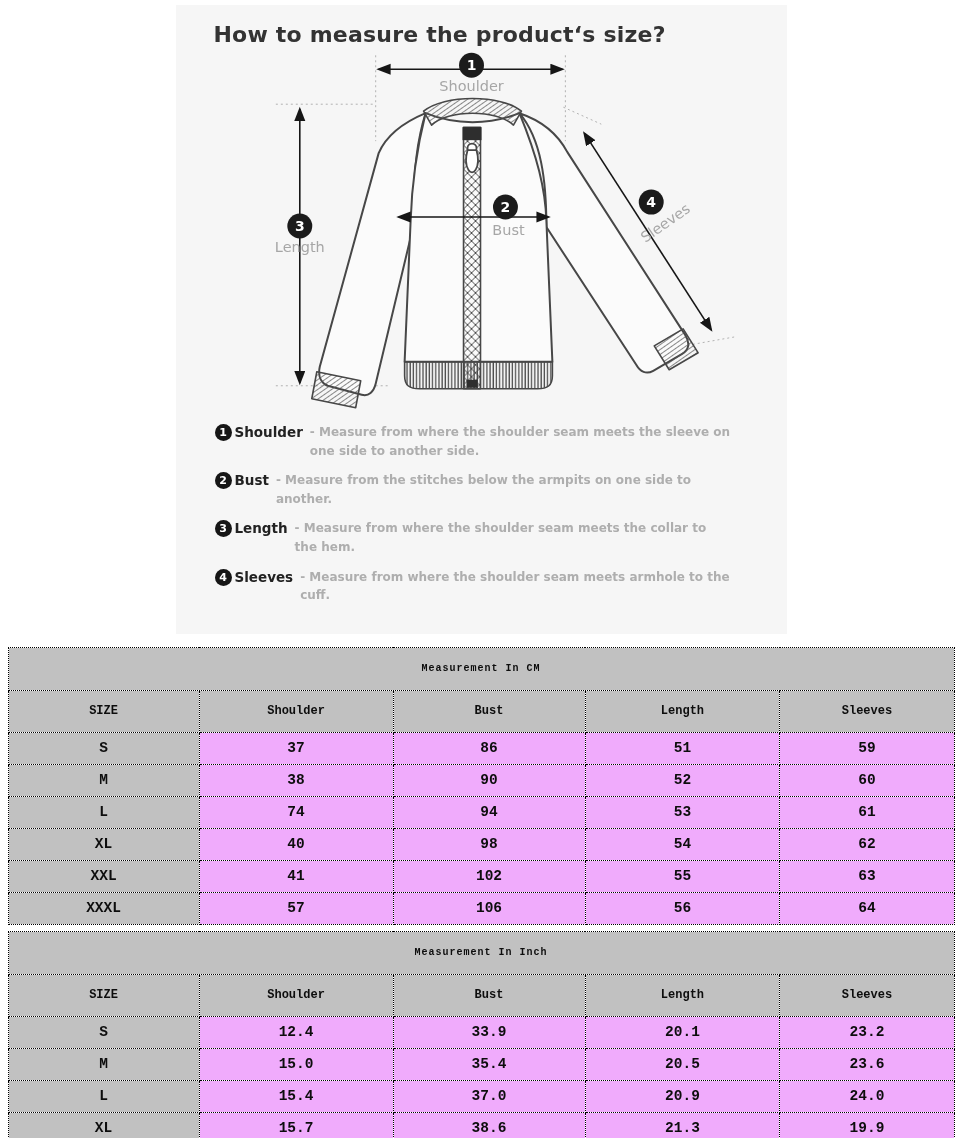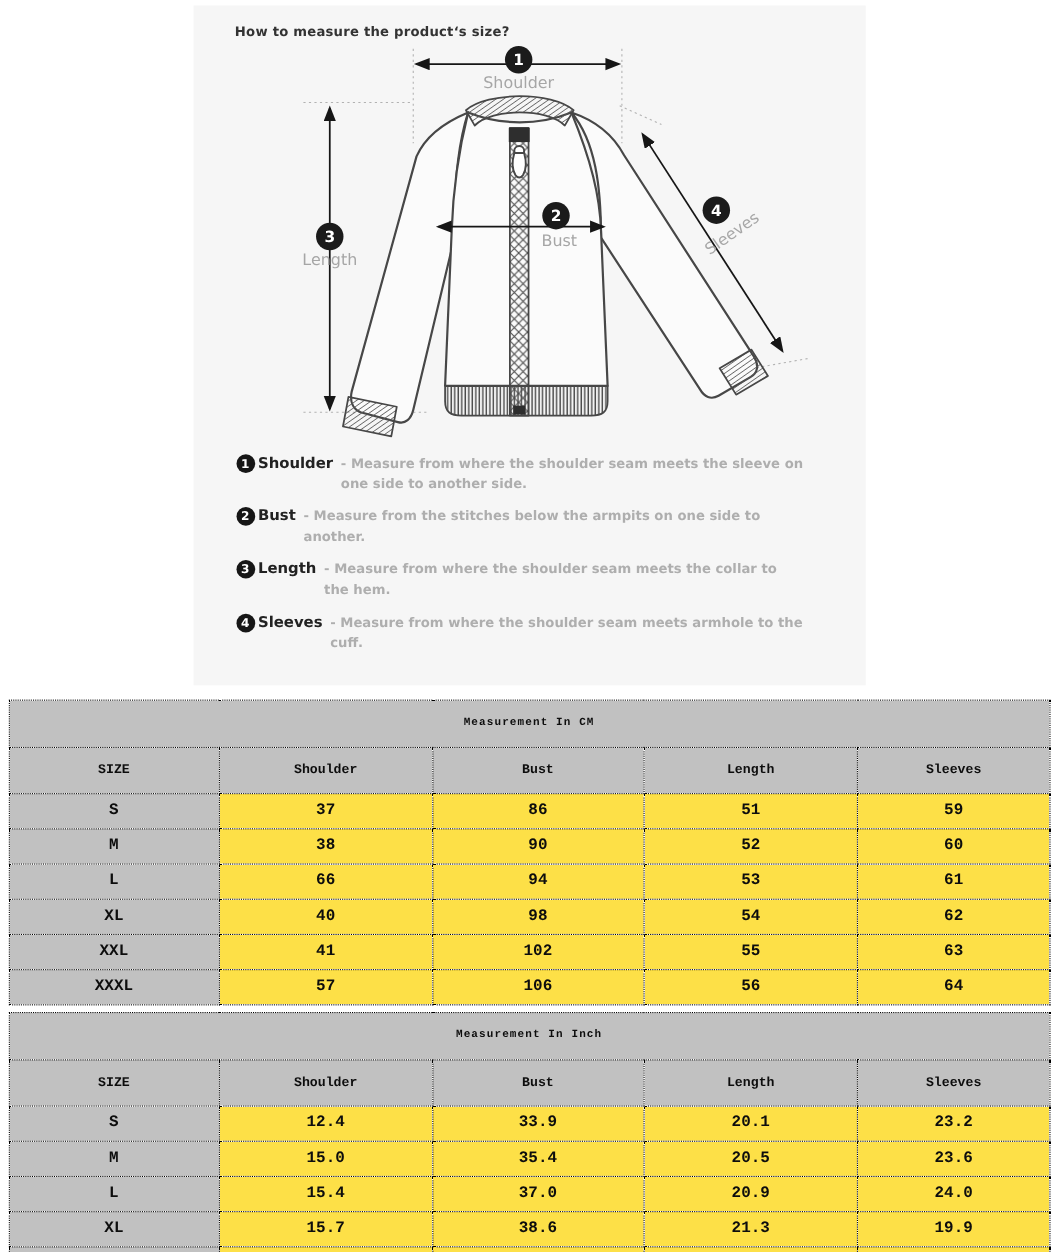--- a/index.html
+++ b/index.html
@@ -5,21 +5,21 @@
   html,body { margin:0; padding:0; }
   body {
     width:962px; background:#ffffff;
     font-family:"DejaVu Sans","Liberation Sans",sans-serif;
     -webkit-font-smoothing:antialiased;
   }
   
   .card { width:611px; margin:5px auto 0; background:#f6f6f6; padding-bottom:6px; }
   .card-title {
     margin:0; padding:17px 0 0 38px;
-    font-size:12px; font-weight:bold; color:#333; letter-spacing:.2px;
+    font-size:22px; font-weight:bold; color:#333; letter-spacing:.2px;
   }
   .diagram { display:block; margin-top:2px; }
   .legend { padding:4px 56px 12px 39px; }
   .legend-item { display:flex; align-items:flex-start; margin-bottom:11px; }
   .legend-num {
     flex:0 0 17px; width:17px; height:17px; margin-top:1px;
     background:#161616; color:#fff; border-radius:50%;
     font-size:11px; font-weight:bold; text-align:center; line-height:17px;
   }
   .legend-label {
@@ -33,21 +33,21 @@
     font-family:"Liberation Mono","DejaVu Sans Mono",monospace;
     font-weight:bold; color:#0d0d0d;
   }
   .size-table.first { margin-top:13px; }
   .size-table th, .size-table td {
     border:1.5px dotted #000; text-align:center; vertical-align:middle;
     overflow:hidden; white-space:nowrap;
   }
   .size-table .ttl  { background:#c1c1c1; height:40px; font-size:10px; letter-spacing:1px; }
   .size-table .hdr  { background:#c1c1c1; height:39px; font-size:12px; }
-  .size-table td    { background:#fde047; height:29px; font-size:14.5px; }
+  .size-table td    { background:#f0abfc; height:29px; font-size:14.5px; }
   .size-table td.sizecell { background:#c1c1c1; }
 </style>
 </head>
 <body>
 
 <div class="card">
   <h1 class="card-title">How to measure the product‘s size?</h1>
 
   <svg class="diagram" width="611" height="370" viewBox="0 0 612 370" xmlns="http://www.w3.org/2000/svg">
     <defs>
@@ -189,21 +189,21 @@
       </tr>
       <tr>
         <td class="sizecell">M</td>
         <td class="datacell">38</td>
         <td class="datacell">90</td>
         <td class="datacell">52</td>
         <td class="datacell">60</td>
       </tr>
       <tr>
         <td class="sizecell">L</td>
-        <td class="datacell">66</td>
+        <td class="datacell">74</td>
         <td class="datacell">94</td>
         <td class="datacell">53</td>
         <td class="datacell">61</td>
       </tr>
       <tr>
         <td class="sizecell">XL</td>
         <td class="datacell">40</td>
         <td class="datacell">98</td>
         <td class="datacell">54</td>
         <td class="datacell">62</td>

